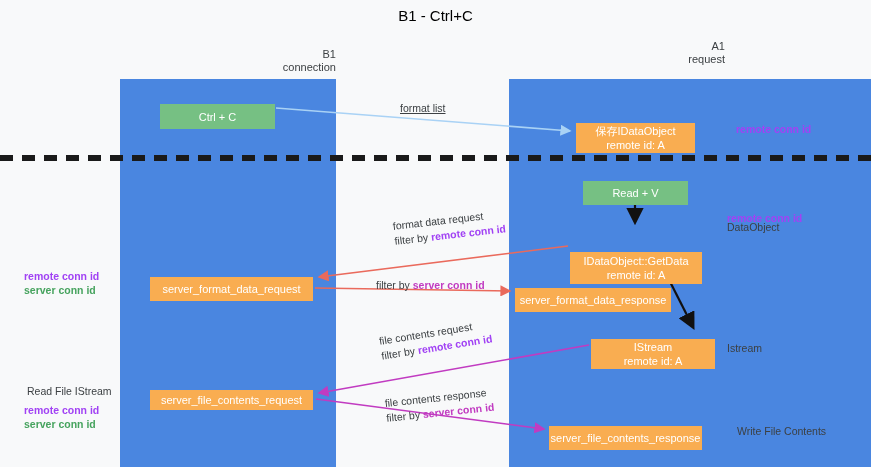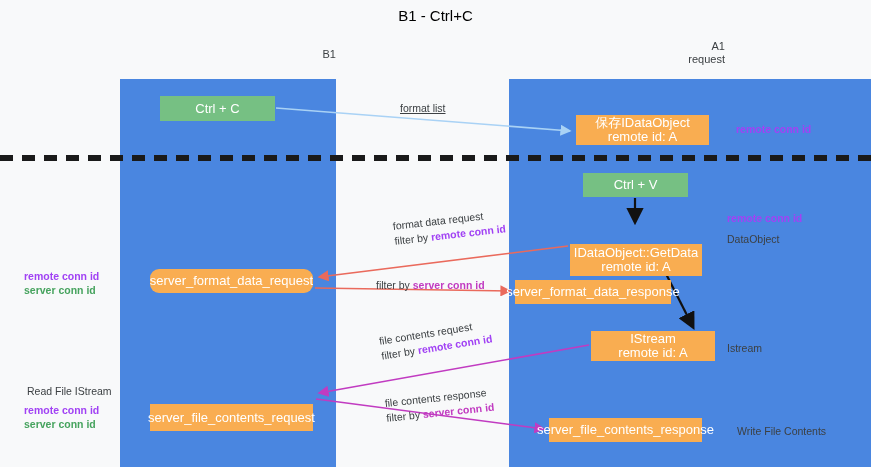--- a/index.html
+++ b/index.html
@@ -29,35 +29,36 @@
   #heading{
     position:absolute;left:0;top:6px;width:871px;
     text-align:center;font-size:15px;color:#000000;line-height:20px;
   }
 
   
   .node{
     position:absolute;box-sizing:border-box;
     display:flex;flex-direction:column;
     align-items:center;justify-content:center;
-    color:#ffffff;font-size:13px;line-height:14px;
+    color:#ffffff;font-size:11px;line-height:14px;
     text-align:center;
+    margin-top:8px;
   }
   .node.green{background:#76c083;}
   .node.orange{background:#f9ad51;}
   .node .line2{display:block;}
 
   #n-ctrlc{left:160px;top:96px;width:115px;height:25px;}
-  #n-save-ido{left:576px;top:115px;width:133px;height:30px;}
+  #n-save-ido{left:576px;top:115px;width:119px;height:30px;}
   #n-ctrlv{left:583px;top:173px;width:105px;height:24px;}
   #n-getdata{left:570px;top:244px;width:132px;height:32px;}
-  #n-sfdreq{left:150px;top:269px;width:163px;height:24px;border-radius:9px;}
+  #n-sfdreq{left:150px;top:269px;width:163px;height:24px;}
   #n-sfdresp{left:515px;top:280px;width:156px;height:24px;}
   #n-istream{left:591px;top:331px;width:124px;height:30px;}
-  #n-sfcreq{left:150px;top:404px;width:163px;height:27px;}
+  #n-sfcreq{left:150px;top:382px;width:163px;height:20px;}
   #n-sfcresp{left:549px;top:418px;width:153px;height:24px;}
 
   
   #wires{position:absolute;left:0;top:0;width:871px;height:467px;pointer-events:none;}
 
   
   .edge-label{
     position:absolute;font-size:10.5px;color:#3c4043;line-height:15px;
     white-space:nowrap;
   }
@@ -77,20 +78,21 @@
 <body>
 
 <div id="stage">
 
   <div id="heading">
     <div>B1 - Ctrl+C</div>
   </div>
 
   <div id="title-b1" class="lane-title">
     <span>B1</span>
+    <span class="l2">connection</span>
   </div>
   <div id="title-a1" class="lane-title">
     <span>A1</span>
     <span class="l2">request</span>
   </div>
 
   <div id="lane-b1" class="lane"></div>
   <div id="lane-a1" class="lane"></div>
 
   <svg id="wires" viewBox="0 0 871 467">
@@ -131,21 +133,21 @@
   <div id="n-ctrlc" class="node green">
     <span>Ctrl + C</span>
   </div>
 
   <div id="n-save-ido" class="node orange">
     <span>保存IDataObject</span>
     <span class="line2">remote id: A</span>
   </div>
 
   <div id="n-ctrlv" class="node green">
-    <span>Ctrl + V</span>
+    <span>Read + V</span>
   </div>
 
   <div id="n-getdata" class="node orange">
     <span>IDataObject::GetData</span>
     <span class="line2">remote id: A</span>
   </div>
 
   <div id="n-sfdreq" class="node orange">
     <span>server_format_data_request</span>
   </div>
@@ -197,21 +199,21 @@
   </div>
 
   <div class="side" style="left:736px;top:122px;">
     <span class="purple">remote conn id</span>
   </div>
 
   <div class="side" style="left:727px;top:211px;">
     <span class="purple">remote conn id</span>
   </div>
 
-  <div class="side" style="left:727px;top:232px;">
+  <div class="side" style="left:727px;top:220px;">
     <span class="plain">DataObject</span>
   </div>
 
   <div class="side" style="left:727px;top:341px;">
     <span class="plain">Istream</span>
   </div>
 
   <div class="side" style="left:737px;top:424px;">
     <span class="plain">Write File Contents</span>
   </div>

